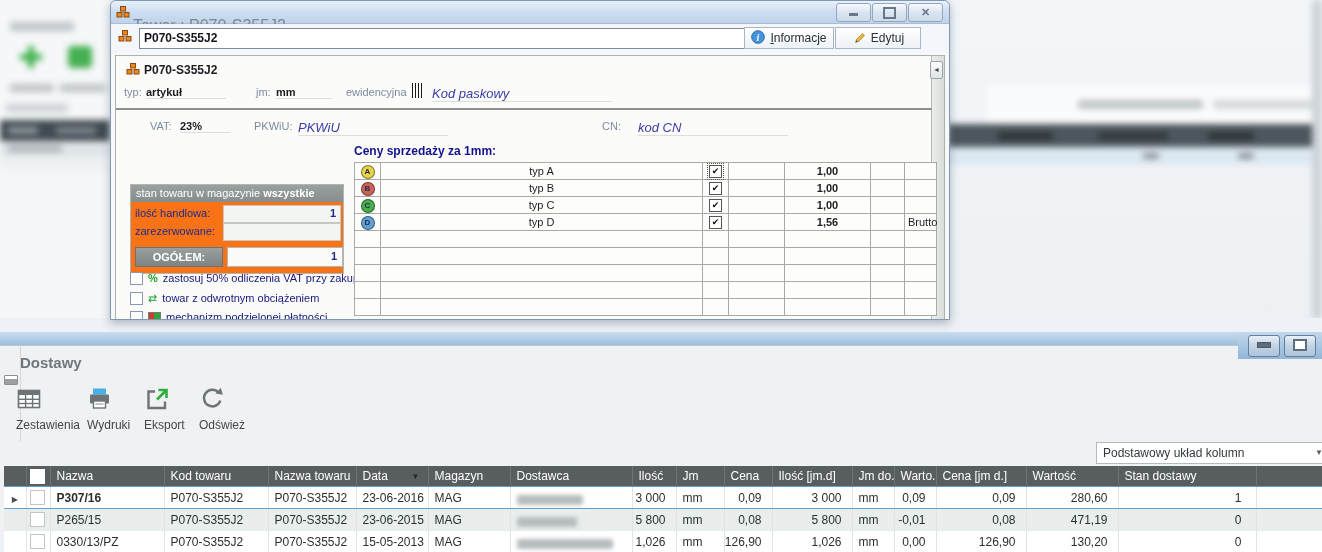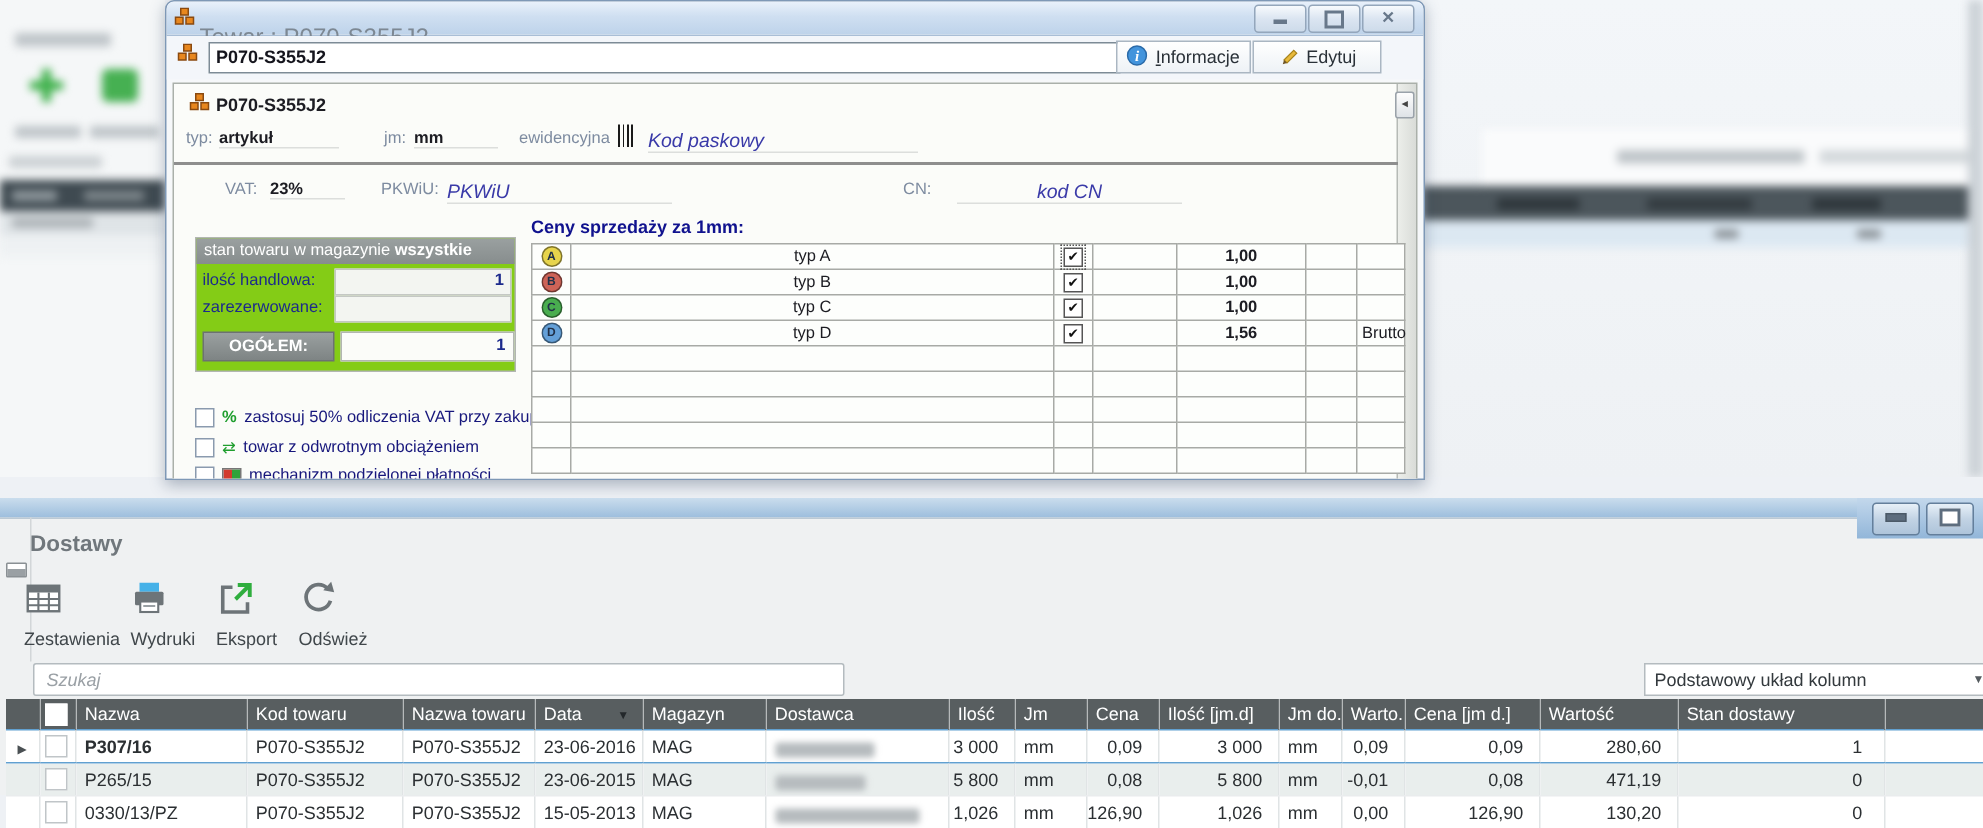--- a/index.html
+++ b/index.html
@@ -40,21 +40,21 @@
   .lbl{color:#7d8ba0;font-size:11px;}
   .val{color:#1c1c22;font-size:11px;font-weight:bold;}
   .blueit{color:#3a3aa8;font-size:13px;font-style:italic;}
   .fieldline{border-bottom:1px solid #dcdedc;}
   .separator{left:0;top:52px;height:2px;background:#8e8e8e;right:12px;}
 
   .barcode{width:12px;height:15px;
      background:repeating-linear-gradient(90deg,#1a1a1a 0 1px,transparent 1px 3px);}
 
   
-  .stock{left:14px;top:102px;width:212px;height:88px;border:1px solid #b2b6b2;background:#84cc16;}
+  .stock{left:14px;top:128px;width:212px;height:88px;border:1px solid #b2b6b2;background:#f97316;}
   .stock-head{left:0;top:0;width:100%;height:17px;background:linear-gradient(#9aa0a0,#878d8d);
               color:#fff;font-size:11px;line-height:17px;padding-left:5px;box-sizing:border-box;}
   .stock-lbl{color:#1c2a8c;font-size:11px;}
   .stock-field{background:#f3f5f1;border:1px solid #c4c8c4;height:14px;font-size:11px;
                font-weight:bold;color:#1c2a8c;text-align:right;padding:1px 4px;}
   .ogolem{left:4px;top:62px;width:86px;height:18px;background:linear-gradient(#9aa0a0,#7e8484);
           border:1px solid #6c7272;color:#fff;font-weight:bold;font-size:11px;text-align:center;line-height:18px;}
   .ogolem-val{left:96px;top:62px;width:104px;height:16px;border:1px solid #b2b6b2;background:#fbfcf9;
               font-size:11px;font-weight:bold;color:#1c2a8c;text-align:right;padding:1px 5px;line-height:15px;}
 
@@ -239,21 +239,21 @@
     <span class="abs barcode" style="left:296px;top:27px;"></span>
     <span class="abs blueit fieldline" style="left:316px;top:30px;width:180px;">Kod paskowy</span>
 
     <div class="abs separator"></div>
 
     <span class="abs lbl" style="left:34px;top:64px;">VAT:</span>
     <span class="abs val fieldline" style="left:64px;top:64px;width:50px;">23%</span>
     <span class="abs lbl" style="left:138px;top:64px;">PKWiU:</span>
     <span class="abs blueit fieldline" style="left:182px;top:64px;width:150px;">PKWiU</span>
     <span class="abs lbl" style="left:486px;top:64px;">CN:</span>
-    <span class="abs blueit fieldline" style="left:522px;top:64px;width:150px;text-align:center;">kod CN</span>
+    <span class="abs blueit fieldline" style="left:522px;top:64px;width:150px;">kod CN</span>
 
     <div class="abs stock">
       <div class="abs stock-head">
         <span>stan towaru w magazynie</span>
         <b>wszystkie</b>
       </div>
       <span class="abs stock-lbl" style="left:4px;top:22px;">ilość handlowa:</span>
       <div class="abs stock-field" style="left:92px;top:20px;width:108px;">1</div>
       <span class="abs stock-lbl" style="left:4px;top:40px;">zarezerwowane:</span>
       <div class="abs stock-field" style="left:92px;top:38px;width:108px;"></div>
@@ -428,21 +428,20 @@
   <div class="abs tb-item" style="left:199px;width:56px;">
     <span>
       <svg width="26" height="24" viewBox="0 0 26 24">
         <path d="M19.5 5.5 A 8.3 8.3 0 1 0 21.3 13.5" fill="none" stroke="#6d7478" stroke-width="2.5"></path>
         <polygon points="16.5,6.5 23.8,7.8 21.8,0.8" fill="#6d7478"></polygon>
       </svg>
     </span>
     <div class="lblt">Odśwież</div>
   </div>
 
-  <div class="abs search">Szukaj</div>
   <div class="abs layout-dd">
     <span>Podstawowy układ kolumn</span>
     <span class="dd-arrow">▼</span>
   </div>
 
   <table class="abs grid">
     <colgroup>
       <col style="width:22px">
         <col style="width:24px">
         <col style="width:114px">

